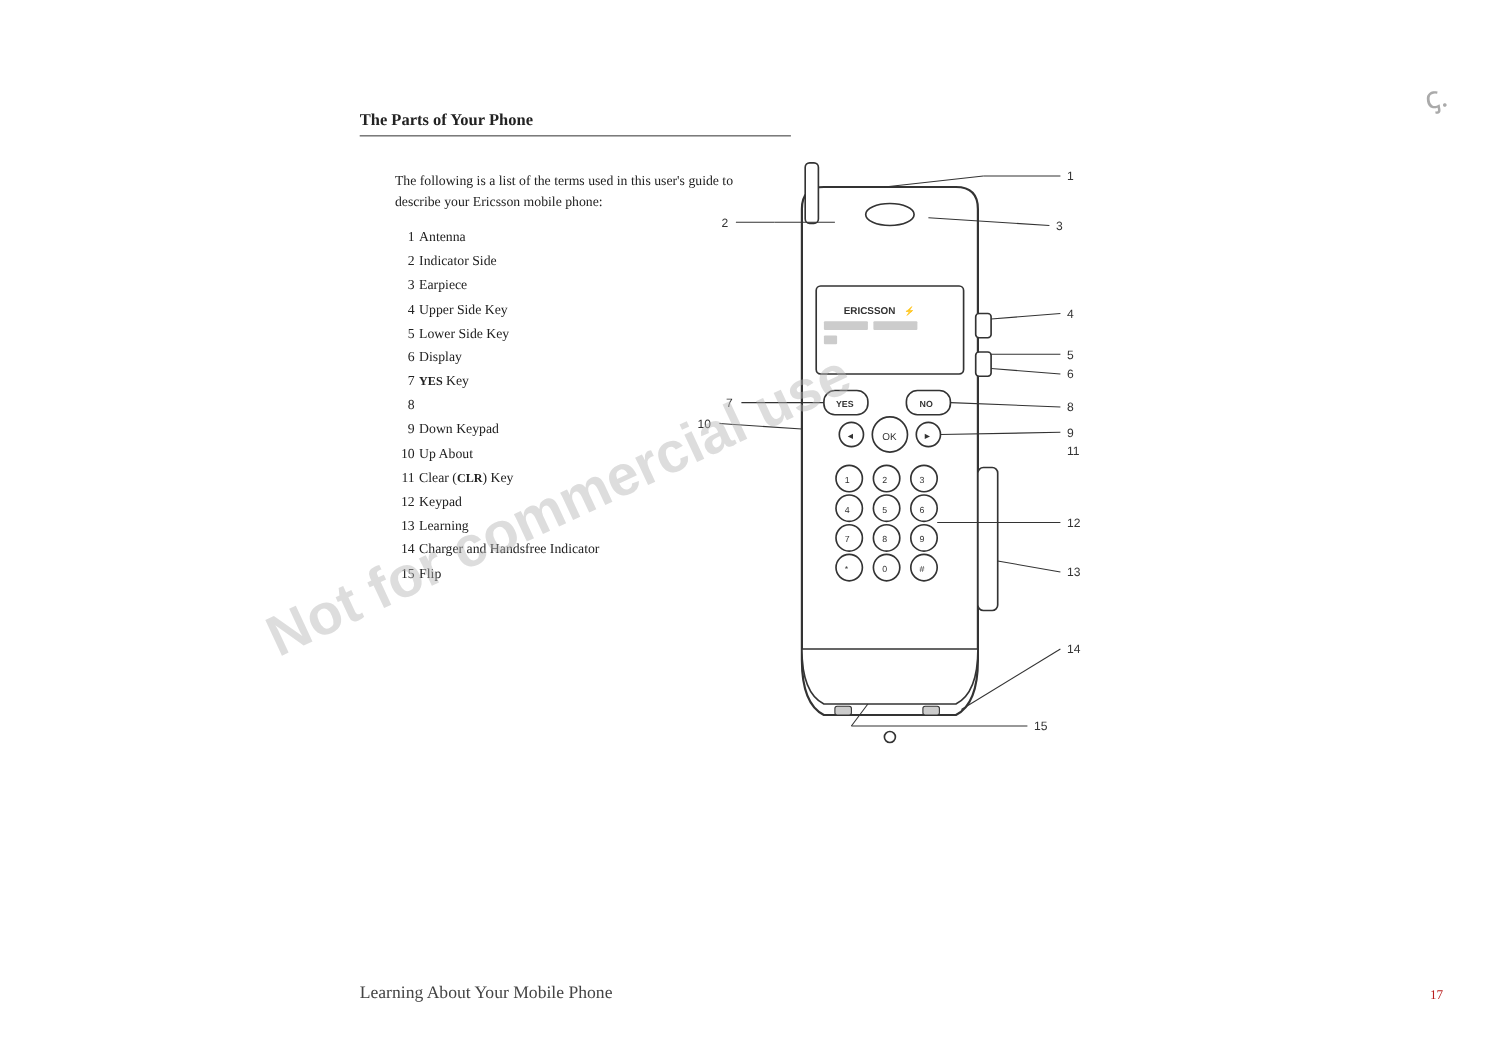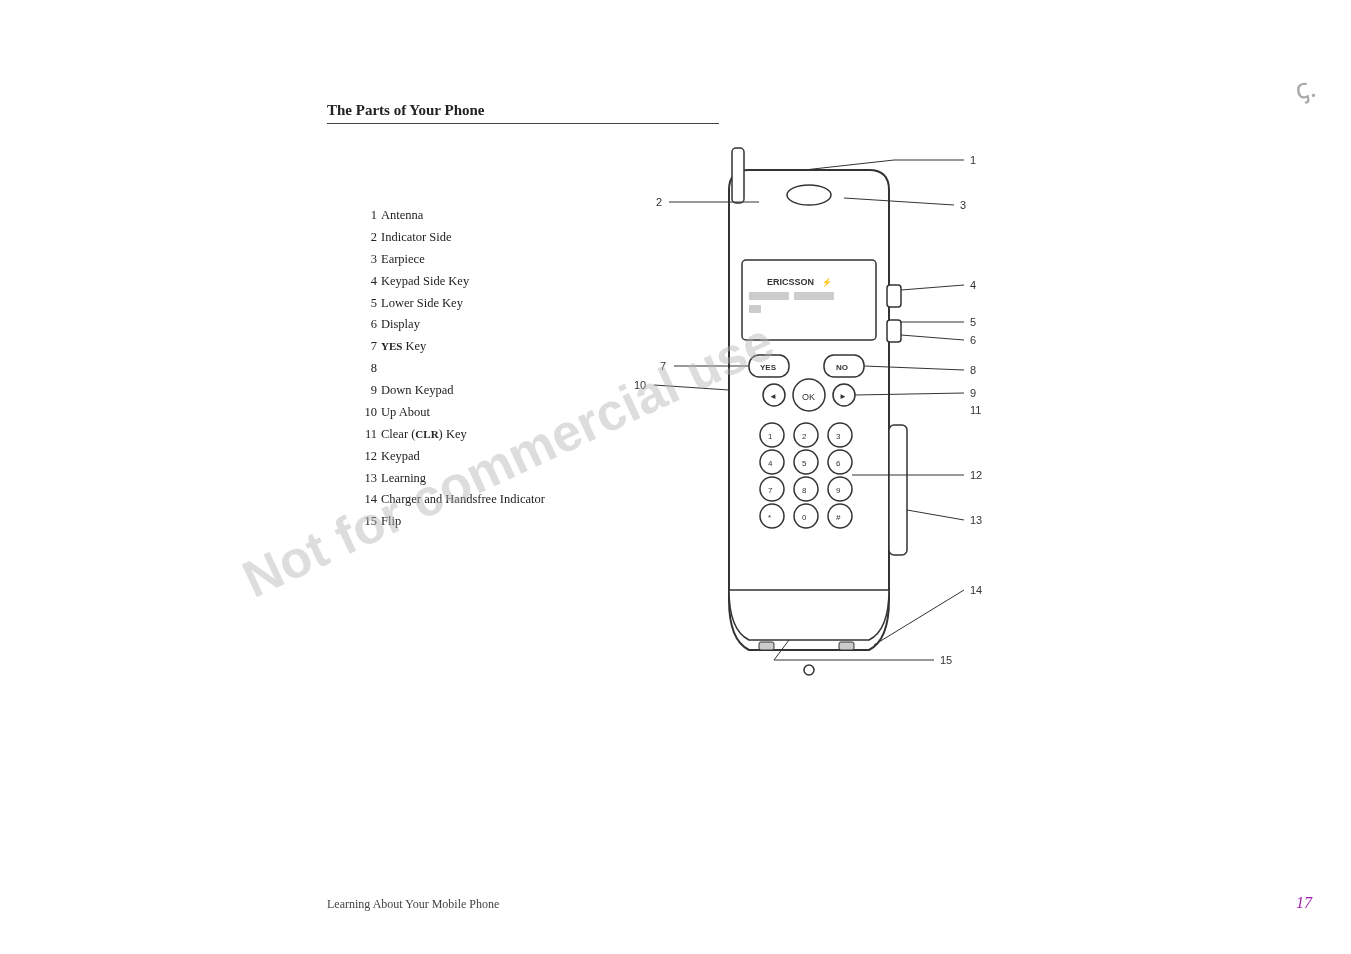--- a/index.html
+++ b/index.html
@@ -86,31 +86,30 @@
       font-family: Arial, sans-serif;
       pointer-events: none;
       user-select: none;
     }
 
     
     .footer-left {
       position: absolute;
       bottom: 42px;
       left: 283px;
-      font-size: 12px;
+      font-size: 16px;
       color: #444;
     }
 
     .footer-right {
       position: absolute;
       bottom: 42px;
       right: 83px;
-      font-size: 16px;
-      color: #a21caf;
-      font-style: italic;
+      font-size: 12px;
+      color: #b91c1c;
     }
 
     
     .phone-diagram {
       position: absolute;
       top: 130px;
       left: 530px;
       width: 490px;
       height: 600px;
     }
@@ -126,37 +125,38 @@
       transform: rotate(-10deg);
     }
   </style>
 </head>
 <body>
 
 <div class="page-container">
 
   <div class="section-title">The Parts of Your Phone</div>
 
+  <div class="intro-text">The following is a list of the terms used in this user's guide to describe your Ericsson mobile phone:</div>
 
   <ul class="parts-list">
   <li>
         <span class="num">1</span>
         <span class="label">Antenna</span>
       </li>
       <li>
         <span class="num">2</span>
         <span class="label">Indicator Side</span>
       </li>
       <li>
         <span class="num">3</span>
         <span class="label">Earpiece</span>
       </li>
       <li>
         <span class="num">4</span>
-        <span class="label">Keypad Side Key</span>
+        <span class="label">Upper Side Key</span>
       </li>
       <li>
         <span class="num">5</span>
         <span class="label">Lower Side Key</span>
       </li>
       <li>
         <span class="num">6</span>
         <span class="label">Display</span>
       </li>
       <li>

